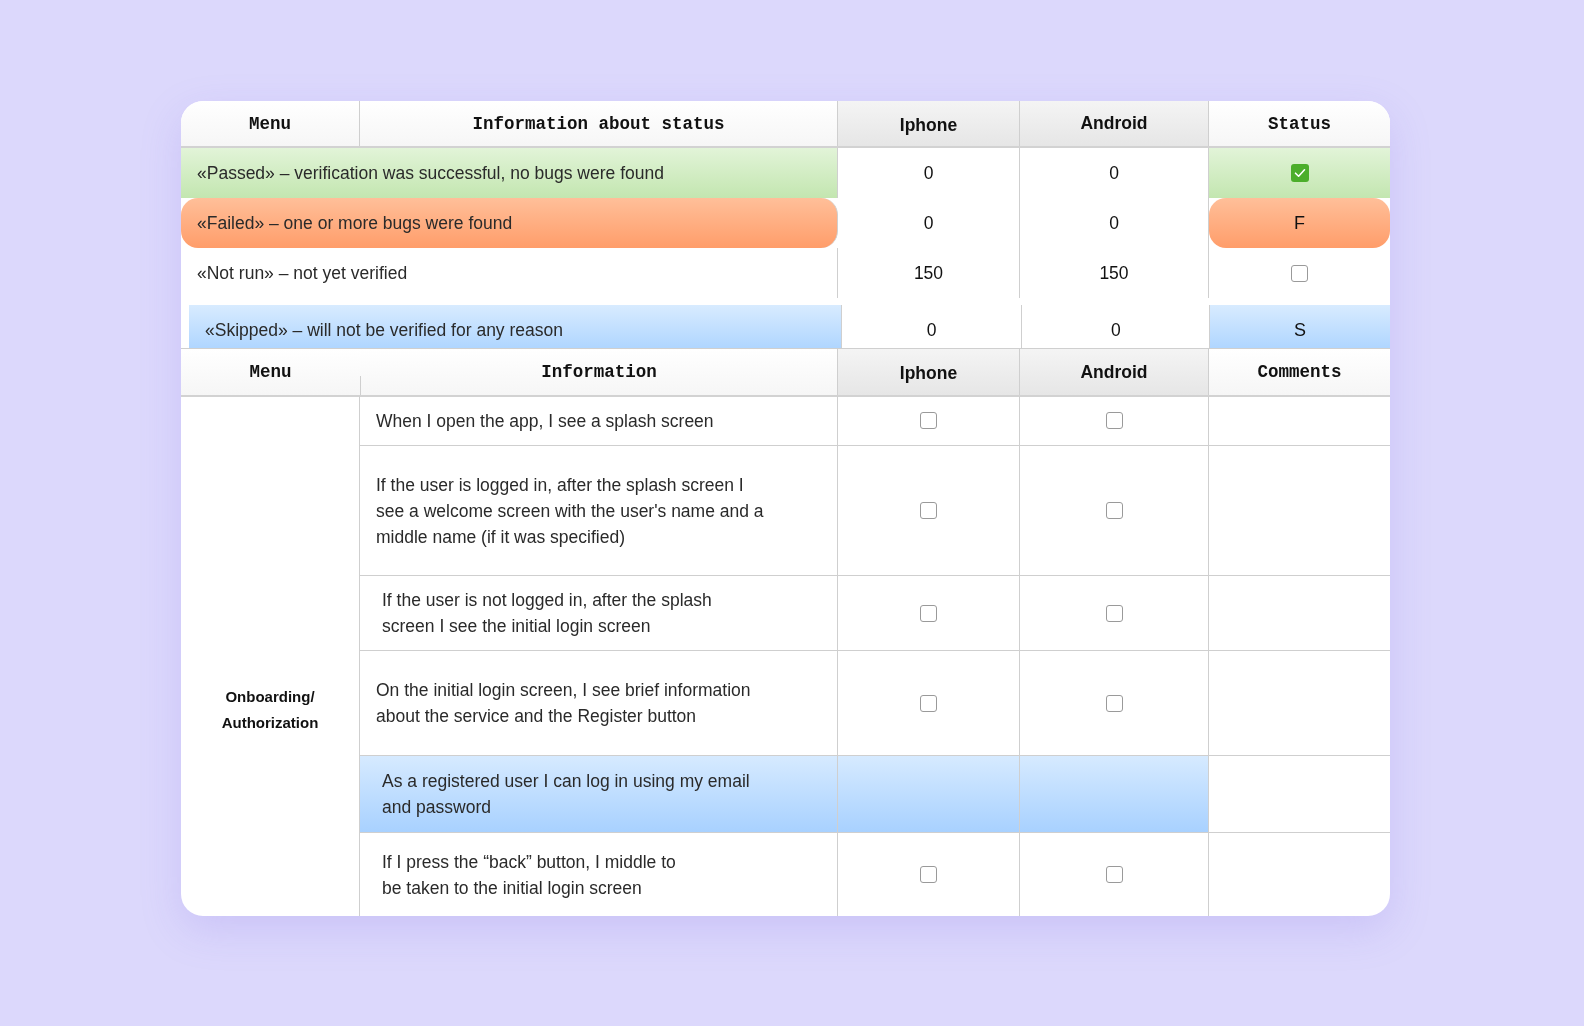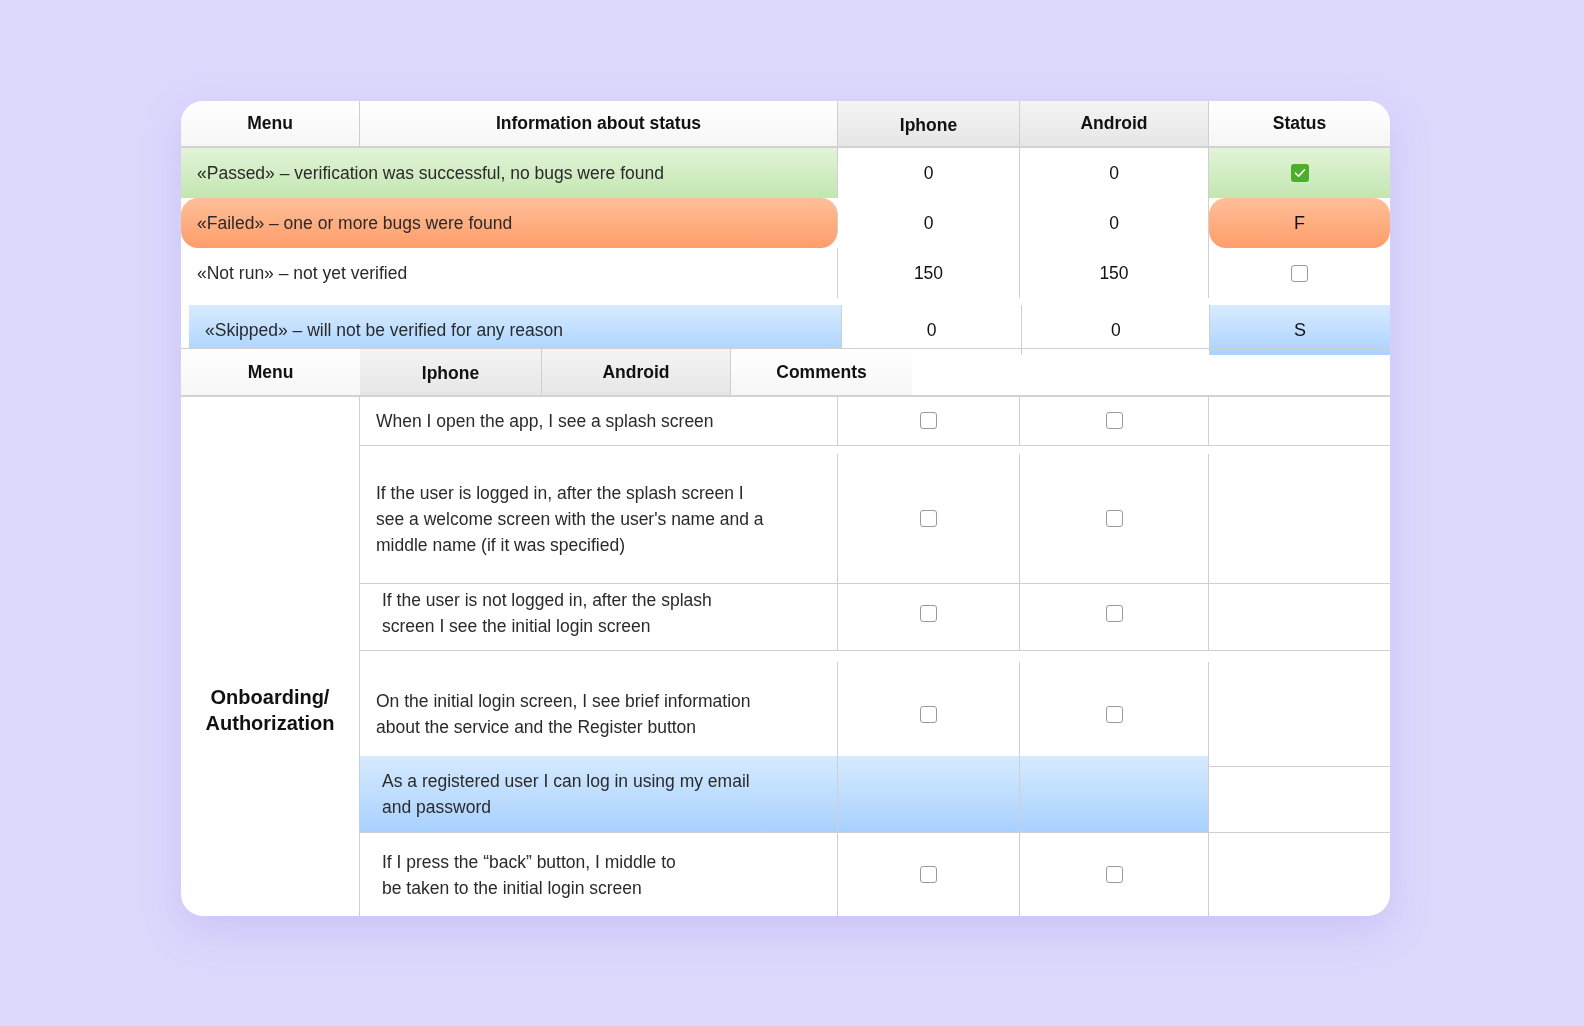--- a/index.html
+++ b/index.html
@@ -38,21 +38,21 @@
     .c-ios { width: 182px; justify-content: center; }
     .c-and { width: 189px; justify-content: center; }
     .c-stat { width: 181px; justify-content: center; }
     .hdr .cell {
       justify-content: center;
       font-weight: bold;
       font-size: 17.5px;
       color: #111;
     }
     .hdr { border-bottom: 2px solid #d2d2d2; }
-    .hdr .white { background: linear-gradient(#ffffff, #f6f6f6); }
+    .hdr .white { background: linear-gradient(#ffffff, #f6f6f6); font-family: Liberation Mono, monospace; }
     .hdr .grey { background: linear-gradient(#f4f4f4, #e6e6e6); }
     .stat-row { height: 50px; }
     .stat-row .c-menuinfo { padding-left: 16px; border-right: 1px solid #cfcfcf; }
     .g-pass { background: linear-gradient(#e2f4d8, #c3e6b0); }
     .g-fail { background: linear-gradient(#ffbf99, #ff9d6a); border-radius: 17px; }
     .g-none { background: #ffffff; }
     .g-skip { background: linear-gradient(#d8ebff, #a9d2ff); }
     .num { background: #fff; font-size: 17.5px; color: #111; }
     .stat-letter { font-size: 18px; color: #111; }
     .cb {
@@ -67,21 +67,21 @@
       border-radius: 3px;
       background: #4cae2b;
       display: inline-flex; align-items: center; justify-content: center;
     }
     .test-area { position: absolute; left: 0; top: 295px; width: 1209px; height: 520px; }
     .menu-col {
       position: absolute; left: 0; top: 0; width: 179px; height: 628px;
       border-right: 1px solid #cfcfcf;
       display: flex; align-items: center; justify-content: center;
       text-align: center;
-      font-weight: bold; font-size: 20px; line-height: 26px; color: #111;
+      font-weight: bold; font-size: 15px; line-height: 26px; color: #111;
     }
     .trow {
       position: absolute; left: 179px; width: 1030px;
       display: flex;
       border-bottom: 1px solid #cfcfcf;
     }
     .trow .c-info { padding-left: 16px; line-height: 26px; }
     .trow .c-info.indent { padding-left: 22px; }
     .trow.hl .c-info, .trow.hl .c-ios, .trow.hl .c-and {
       background: linear-gradient(#d6eaff, #a8d1ff);
@@ -131,20 +131,24 @@
 
   <div class="row stat-row" style="top:204px;padding-left:8px;">
     <div class="cell c-menuinfo g-skip">«Skipped» – will not be verified for any reason</div>
     <div class="cell c-ios num">0</div>
     <div class="cell c-and num">0</div>
     <div class="cell c-stat g-skip stat-letter">S</div>
   </div>
 
   <div class="row hdr" style="top:247px;height:49px;border-top:1px solid #cfcfcf;">
     <div class="cell c-menu white" style="border-right:none;">Menu</div>
+    <div class="cell c-info white" style="border-left:1px solid transparent;">
+      <span>Information</span>
+      <span style="position:absolute;left:-1px;top:27px;bottom:0;width:1px;background:#cfcfcf;"></span>
+    </div>
     <div class="cell c-ios grey" style="padding-top:3px;">Iphone</div>
     <div class="cell c-and grey">Android</div>
     <div class="cell c-stat white">Comments</div>
   </div>
 
   <div class="test-area">
     <div class="menu-col">
       <div>
         <div>Onboarding/</div>
         <div>Authorization</div>
@@ -155,21 +159,21 @@
       <div class="cell c-info">When I open the app, I see a splash screen</div>
       <div class="cell c-ios">
           <span class="cb"></span>
         </div>
       <div class="cell c-and">
           <span class="cb"></span>
         </div>
       <div class="cell c-stat"></div>
     </div>
 
-    <div class="trow" style="top:58px;height:130px;">
+    <div class="trow" style="top:50px;height:130px;">
       <div class="cell c-info" style="padding-right:70px;">If the user is logged in, after the splash screen I see a welcome screen with the user's name and a middle name (if it was specified)</div>
       <div class="cell c-ios">
           <span class="cb"></span>
         </div>
       <div class="cell c-and">
           <span class="cb"></span>
         </div>
       <div class="cell c-stat"></div>
     </div>
 
@@ -177,21 +181,21 @@
       <div class="cell c-info indent" style="padding-right:90px;">If the user is not logged in, after the splash screen I see the initial login screen</div>
       <div class="cell c-ios">
           <span class="cb"></span>
         </div>
       <div class="cell c-and">
           <span class="cb"></span>
         </div>
       <div class="cell c-stat"></div>
     </div>
 
-    <div class="trow" style="top:266px;height:105px;">
+    <div class="trow" style="top:255px;height:105px;">
       <div class="cell c-info" style="padding-right:60px;">On the initial login screen, I see brief information about the service and the Register button</div>
       <div class="cell c-ios">
           <span class="cb"></span>
         </div>
       <div class="cell c-and">
           <span class="cb"></span>
         </div>
       <div class="cell c-stat"></div>
     </div>
 

